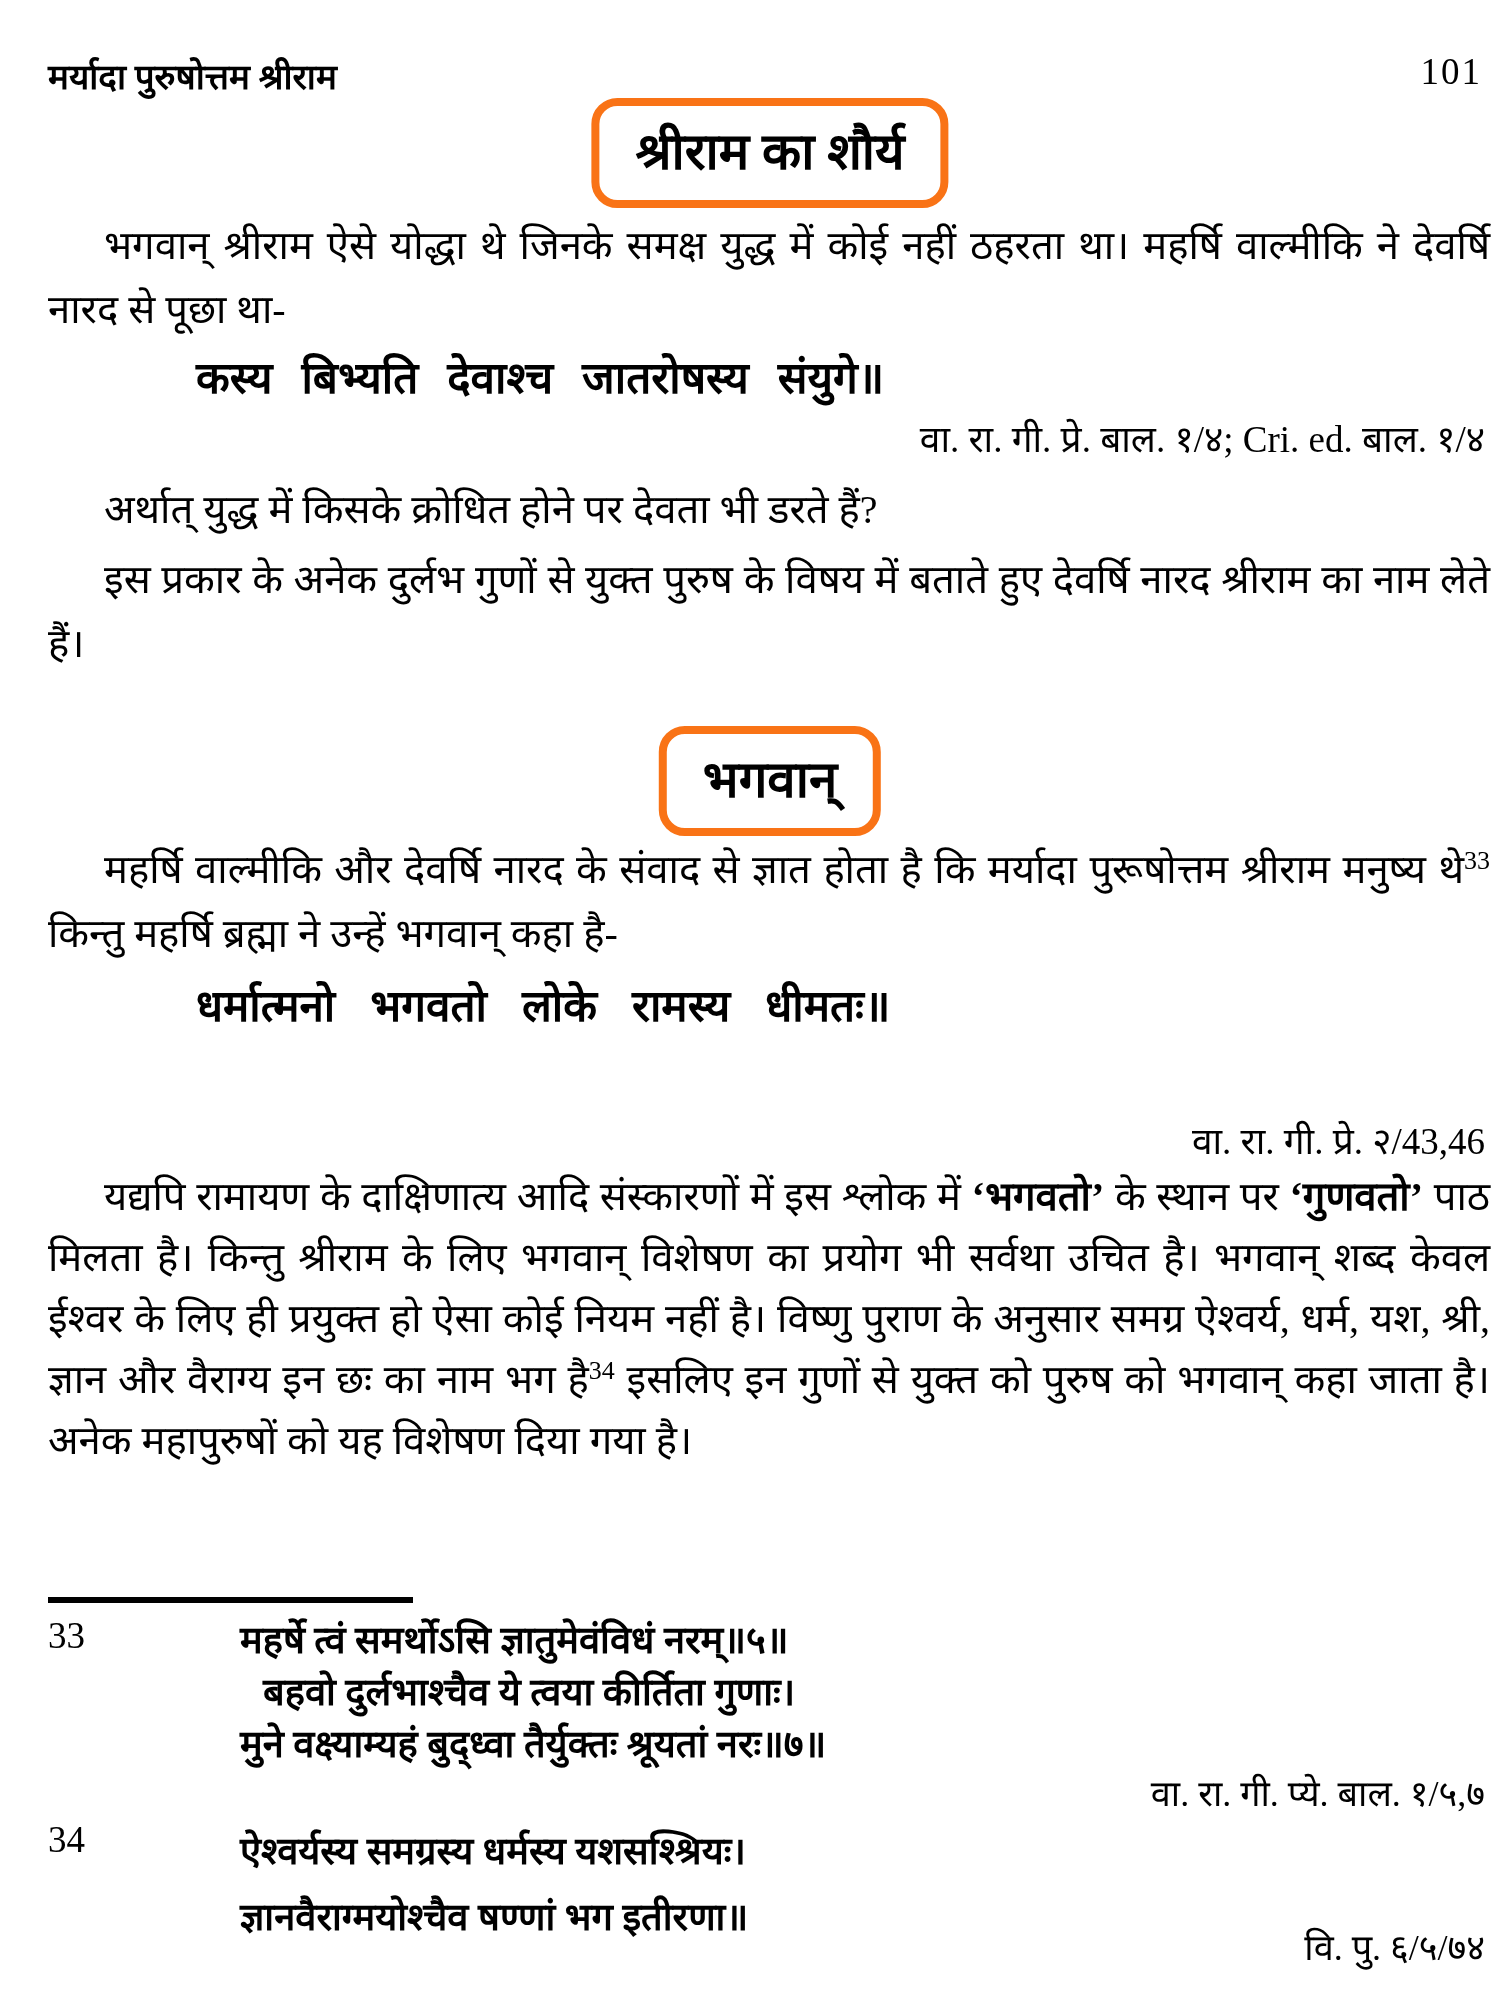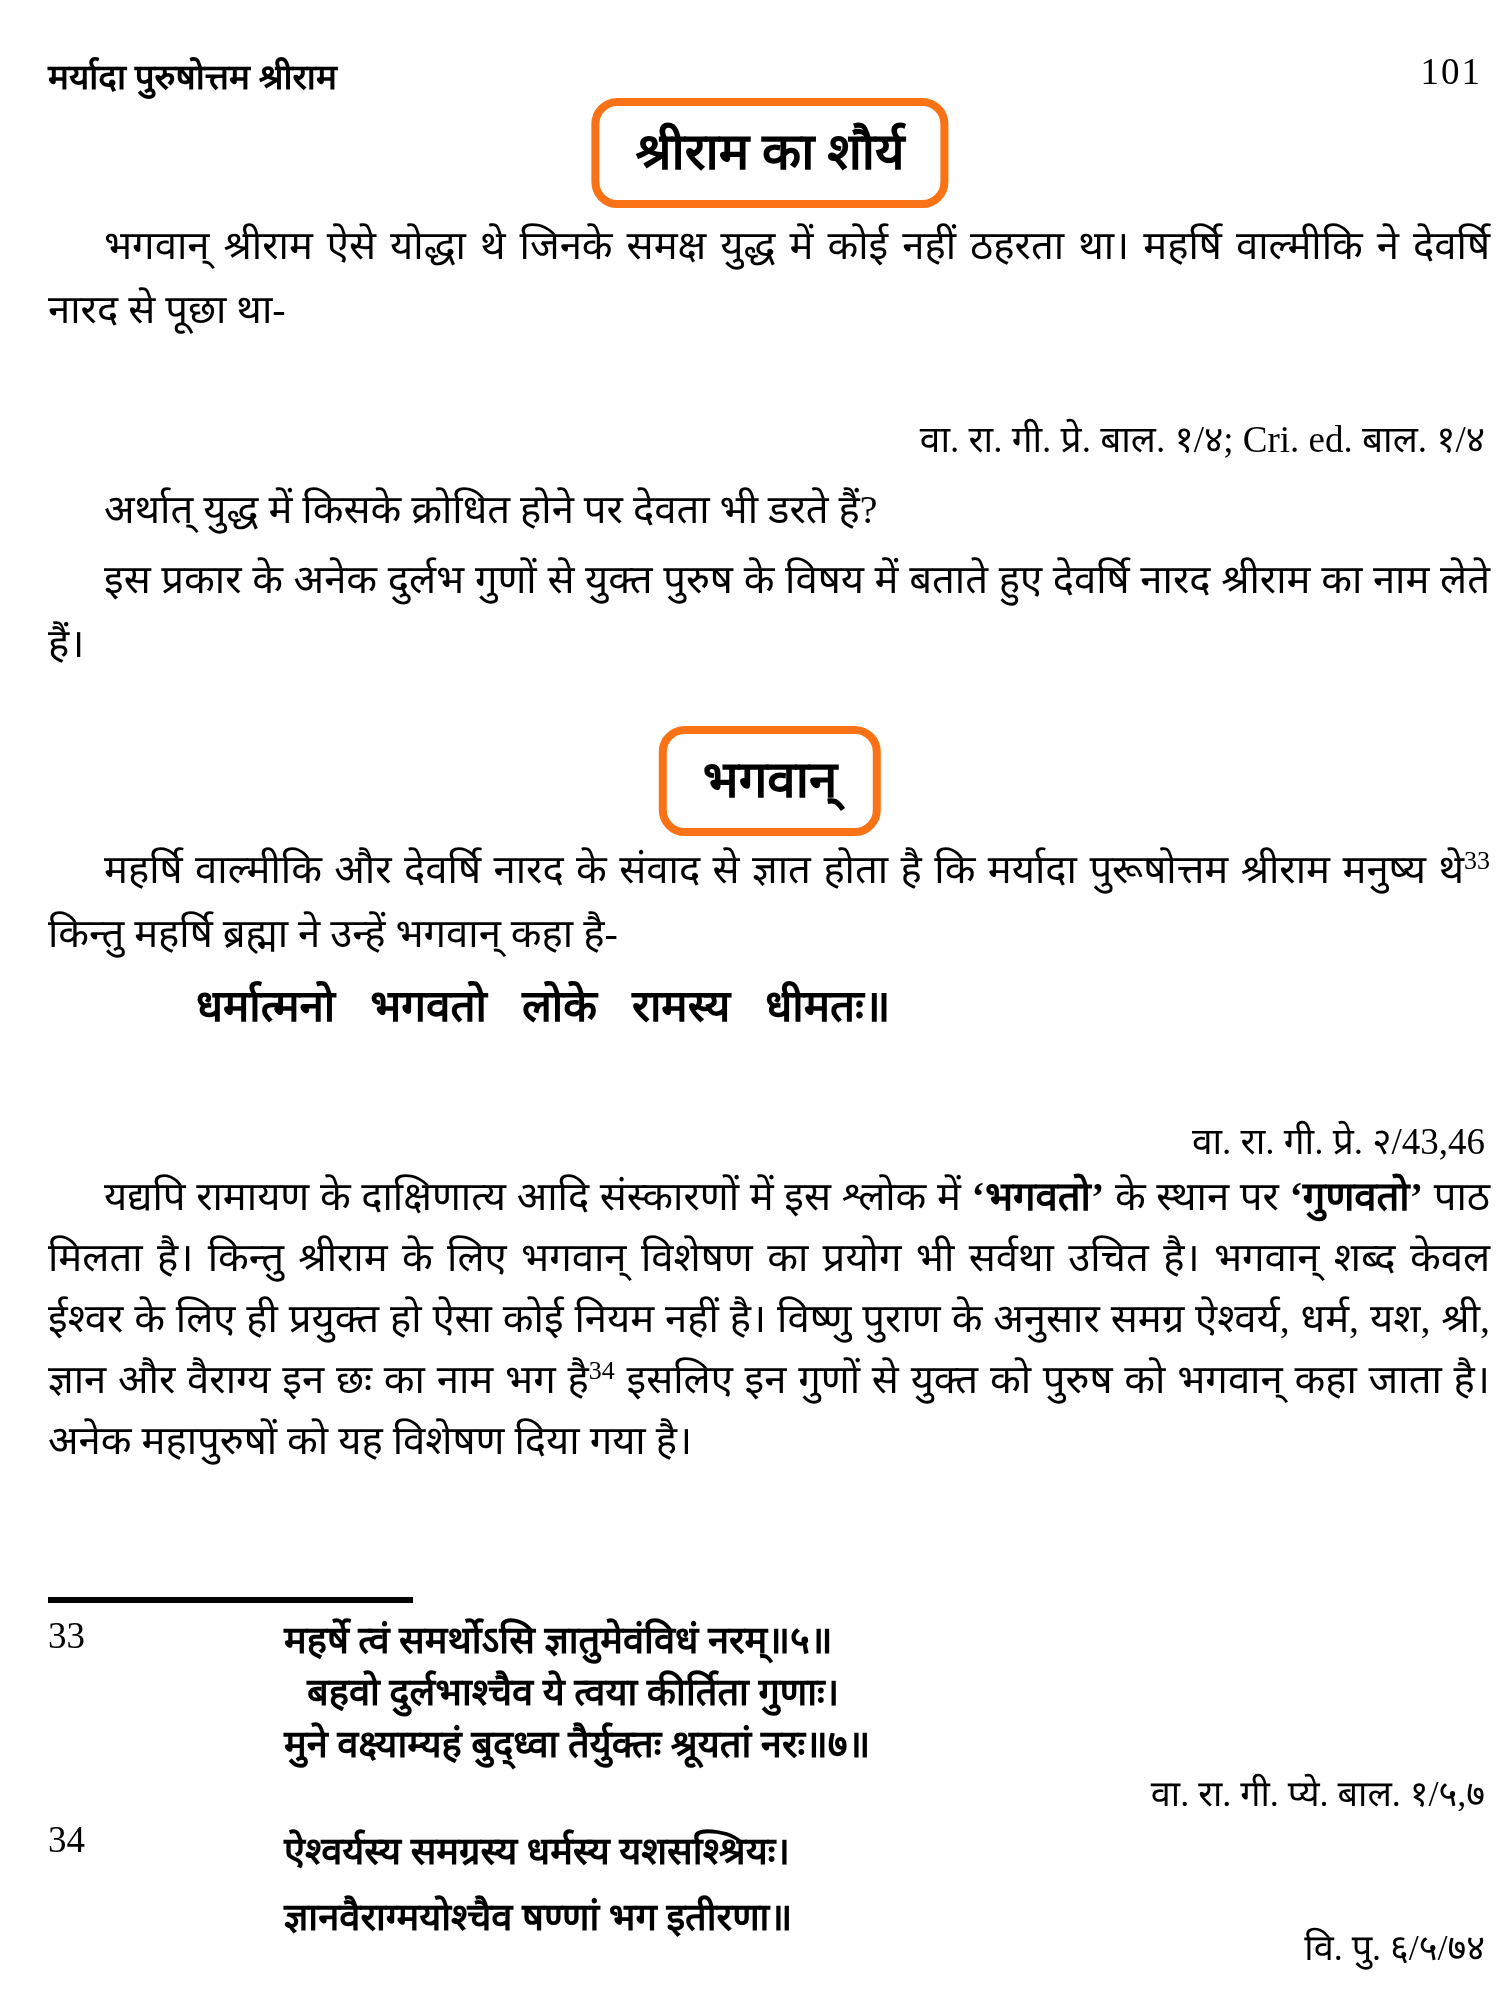--- a/index.html
+++ b/index.html
@@ -37,38 +37,39 @@
     font-size:37px;text-align:left;white-space:nowrap;
   }
   sup.fnref{font-size:26px;line-height:0;vertical-align:super;}
   .bold{font-weight:bold;}
   .fnsep{left:48px;width:365px;height:6px;background:#000;}
   .fnblock{left:48px;right:50px;display:grid;grid-template-columns:192px 1fr;}
   .fnnum{font-size:37px;}
   .fnlines{font-size:38px;font-weight:bold;}
   .fn33 .fnlines{line-height:52px;}
   .fn34 .fnlines{line-height:66px;}
-  .fnline{display:block;white-space:nowrap;margin-left:44px;}
+  .fnline{display:block;white-space:nowrap;}
   .fnline.indent2{padding-left:23px;}
   .fncite{font-size:36px;}
 </style>
 </head>
 <body>
 
 <div class="page">
 
   <div class="abs hdr" style="left:48px;top:52px;">मर्यादा पुरुषोत्तम श्रीराम</div>
   <div class="abs pgnum" style="right:58px;top:50px;margin-left:24px;">101</div>
 
   <div class="abs titlebox" style="top:98px;">
     <span>श्रीराम का शौर्य</span>
   </div>
 
   <div class="abs para" style="top:214px;">भगवान् श्रीराम ऐसे योद्धा थे जिनके समक्ष युद्ध में कोई नहीं ठहरता था। महर्षि वाल्मीकि ने देवर्षि नारद से पूछा था-</div>
 
+  <div class="abs shloka" style="top:346px;">कस्य बिभ्यति देवाश्च जातरोषस्य संयुगे॥</div>
 
   <div class="abs cite" style="top:412px;">वा. रा. गी. प्रे. बाल. १/४; Cri. ed. बाल. १/४</div>
 
   <div class="abs para" style="top:478px;">अर्थात् युद्ध में किसके क्रोधित होने पर देवता भी डरते हैं?</div>
 
   <div class="abs para" style="top:548px;">इस प्रकार के अनेक दुर्लभ गुणों से युक्त पुरुष के विषय में बताते हुए देवर्षि नारद श्रीराम का नाम लेते हैं।</div>
 
   <div class="abs titlebox" style="top:726px;">
     <span>भगवान्</span>
   </div>

